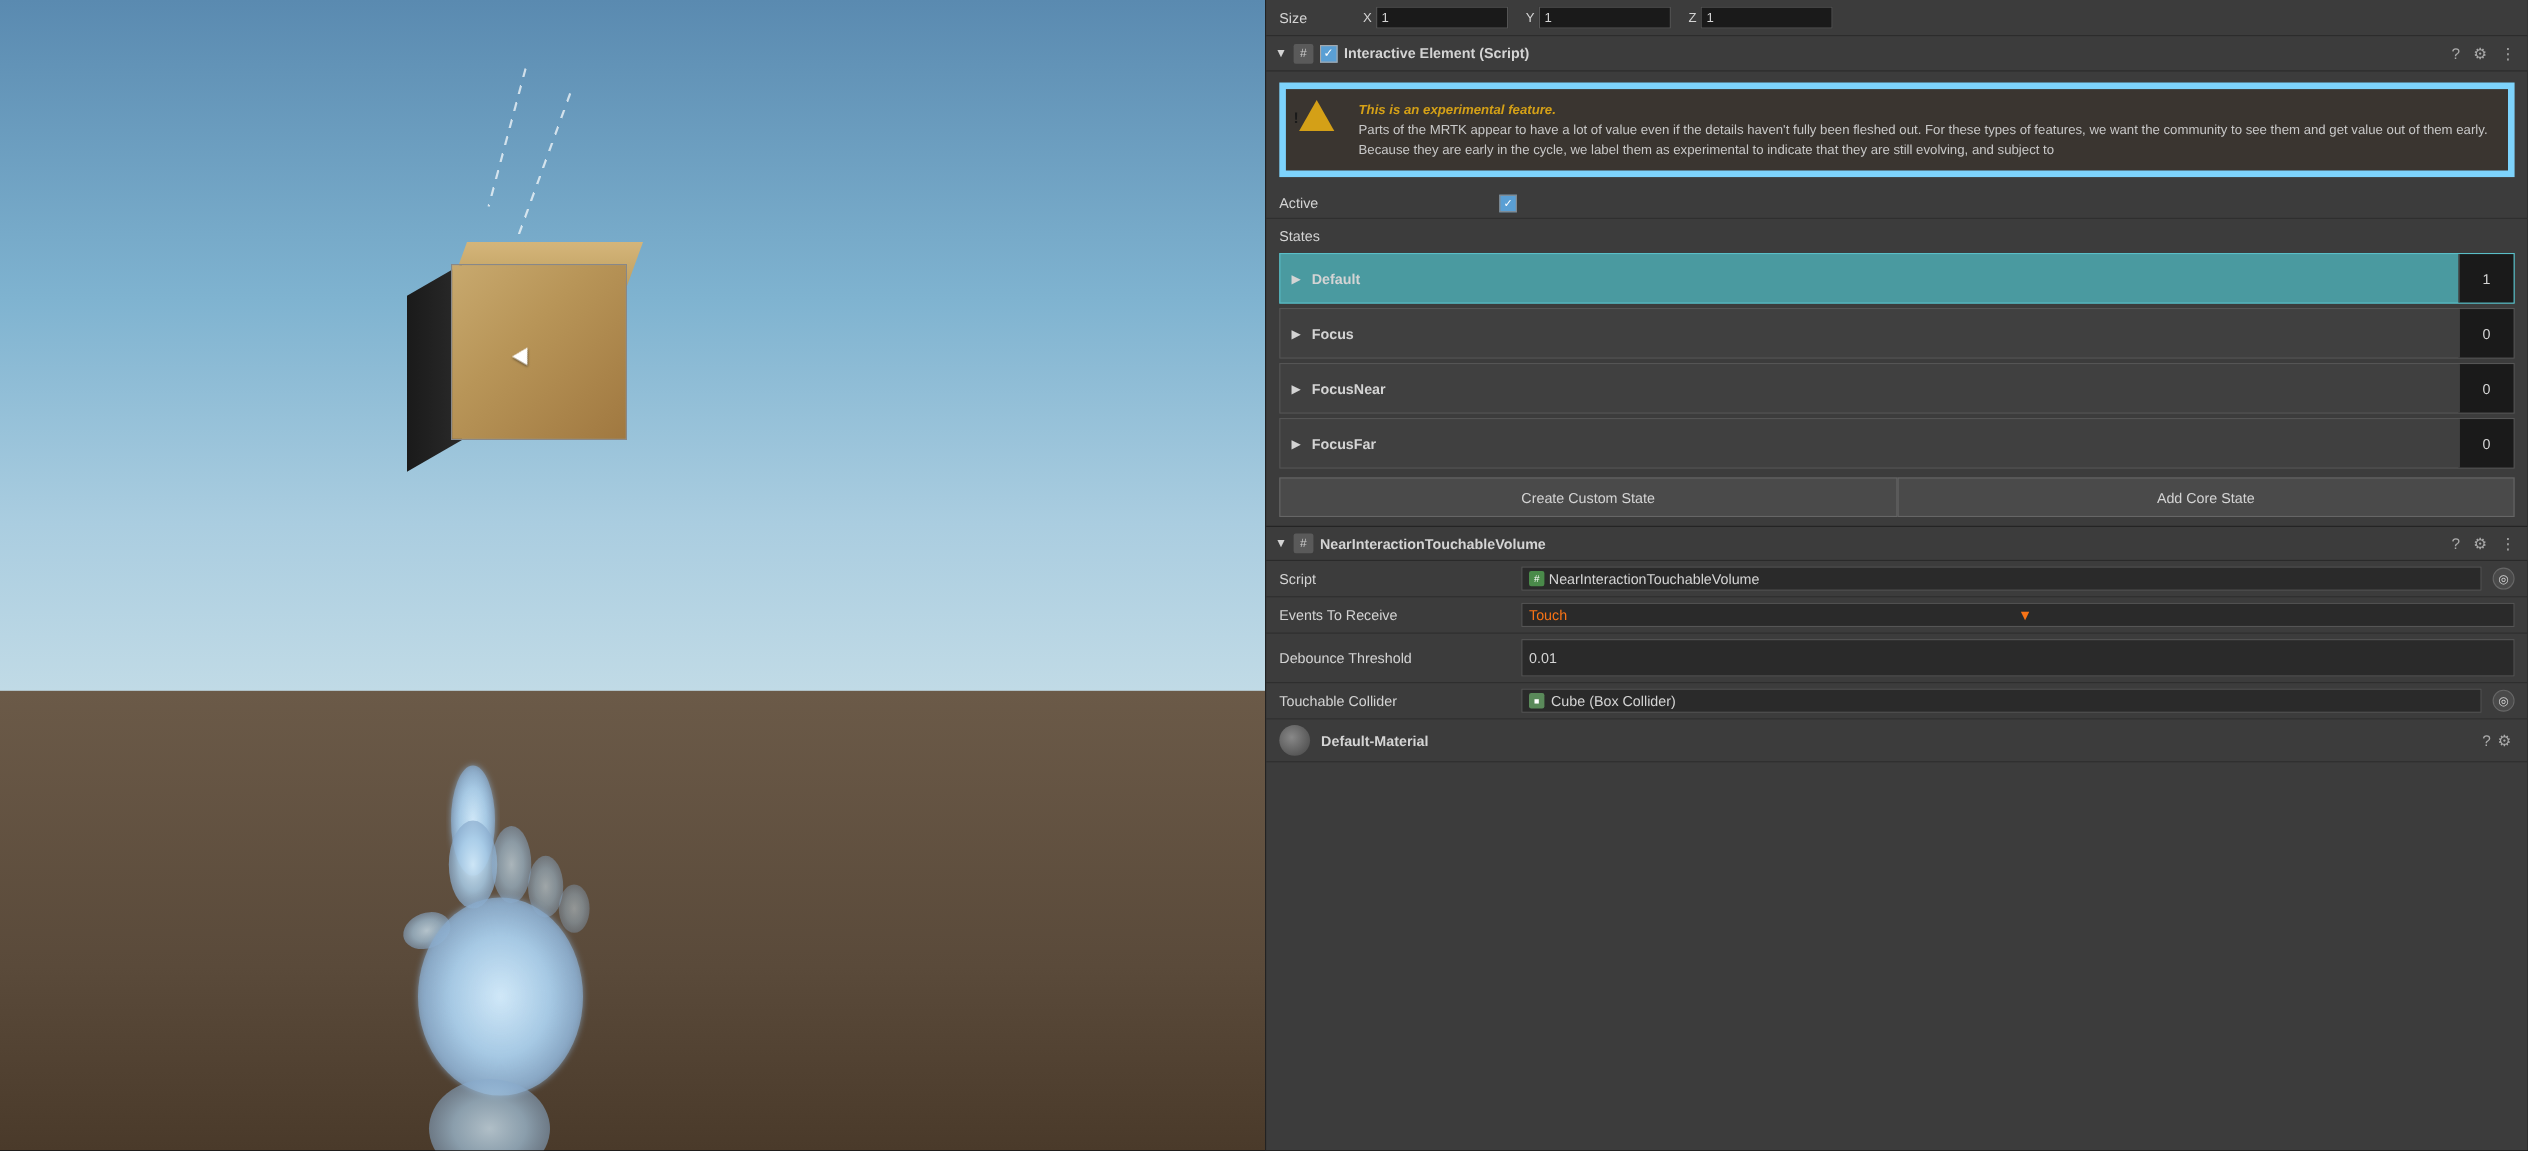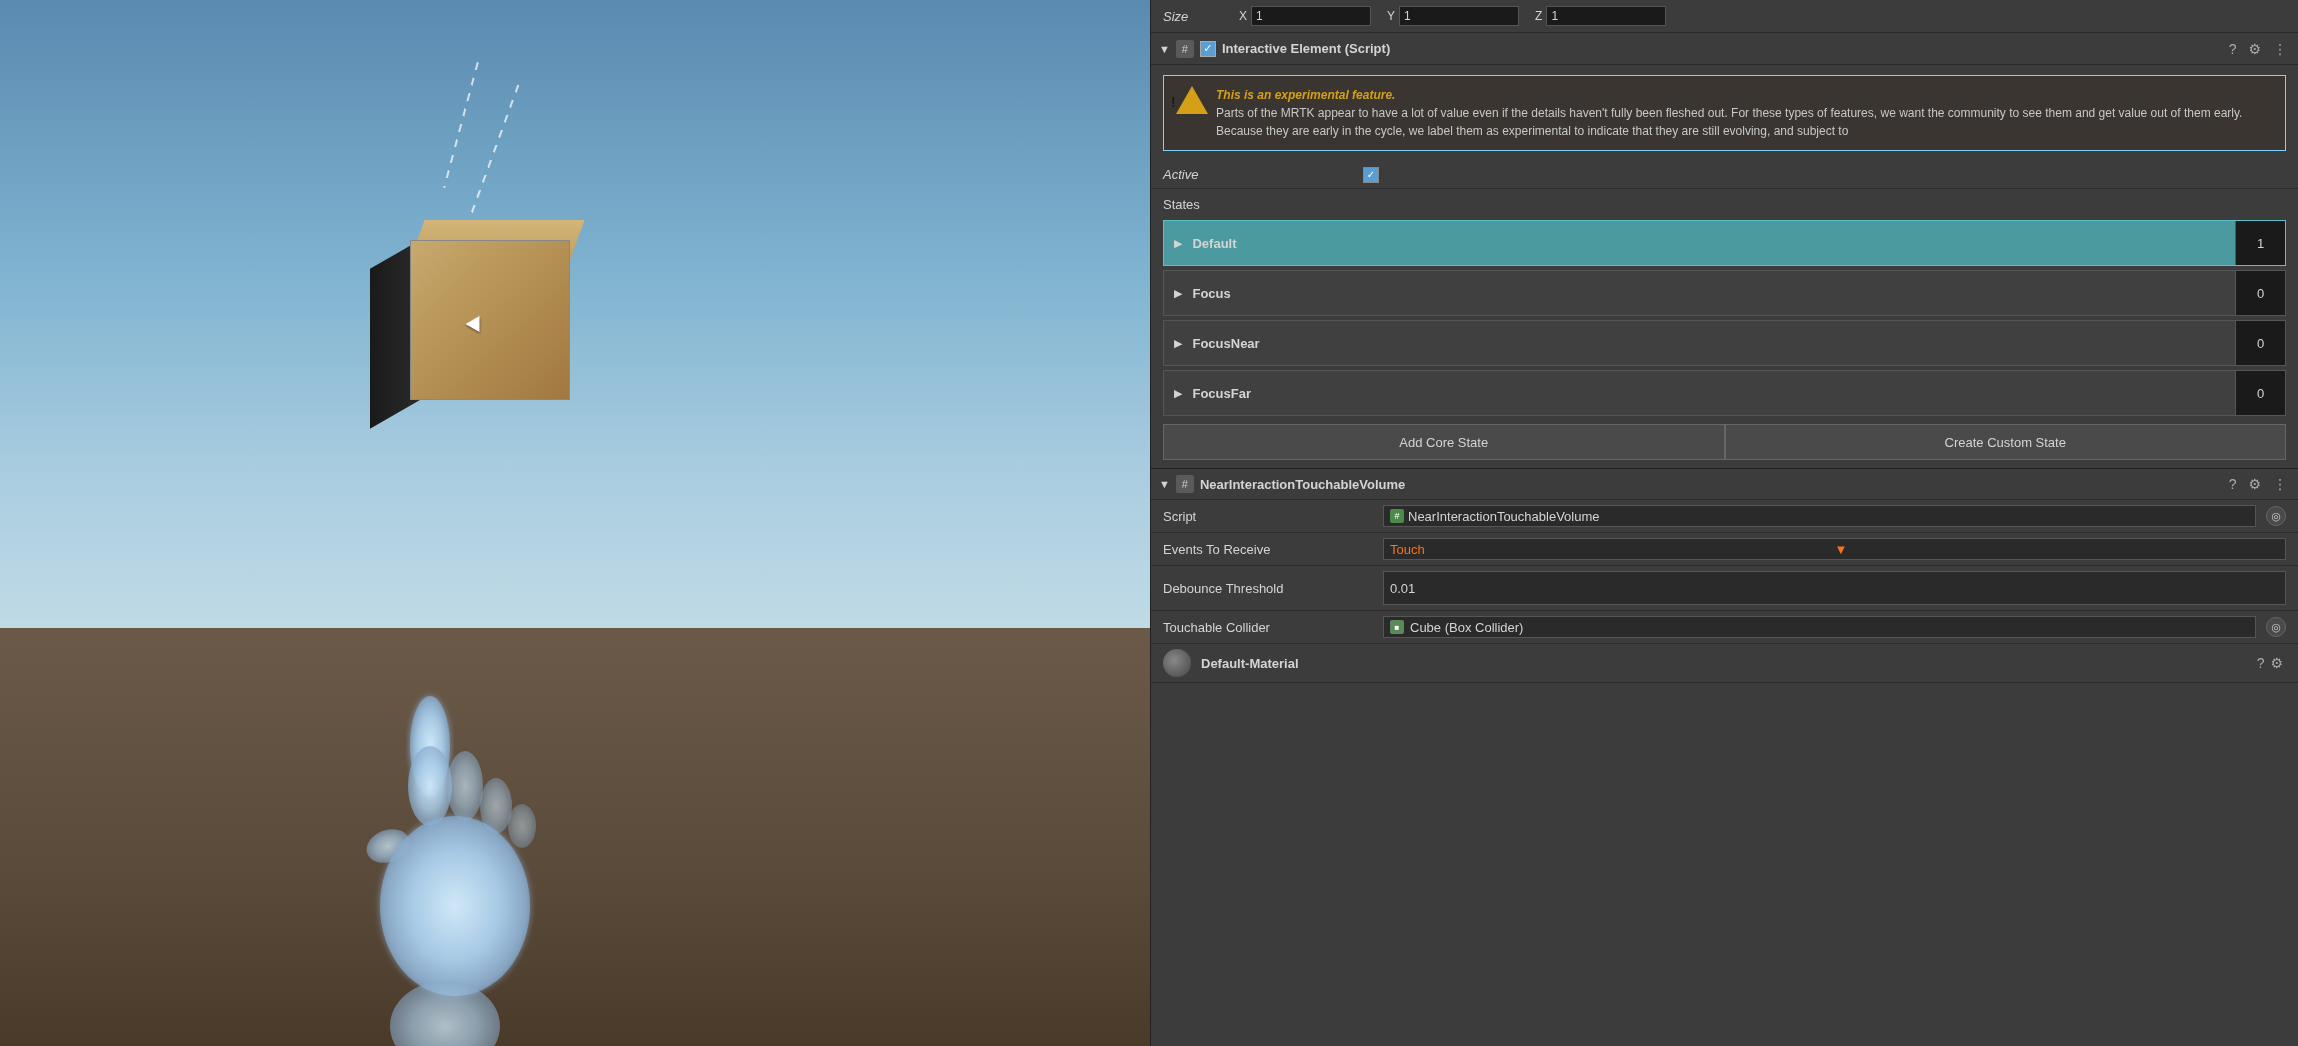--- a/index.html
+++ b/index.html
@@ -207,23 +207,23 @@
       font-size: 14px;
       cursor: pointer;
       padding: 0 3px;
     }
 
     
     .warning-box {
       margin: 10px 12px;
       padding: 10px 12px;
       background: #3a3530;
-      border: 1px solid #7dd3fc;
-      display: flex;
-      gap: 8px;
+      border: 6px solid #7dd3fc;
+      display: flex;
+      gap: 22px;
       align-items: flex-start;
     }
 
     .warning-icon {
       width: 32px;
       height: 32px;
       flex-shrink: 0;
       position: relative;
     }
 
@@ -263,21 +263,20 @@
       align-items: center;
       padding: 5px 12px;
       border-bottom: 1px solid #2e2e2e;
       min-height: 28px;
     }
 
     .prop-label {
       color: #d4d4d4;
       font-size: 13px;
       min-width: 200px;
-      font-style: italic;
     }
 
     
     .states-label {
       padding: 8px 12px 4px;
       color: #d4d4d4;
       font-size: 13px;
       font-weight: 400;
     }
 
@@ -623,22 +622,22 @@
     <div class="state-value">0</div>
   </div>
 
   <div class="state-item">
     <span class="state-expand">▶</span>
     <span class="state-name">FocusFar</span>
     <div class="state-value">0</div>
   </div>
 
   <div class="state-buttons">
+    <button class="state-btn">Create Custom State</button>
     <button class="state-btn">Add Core State</button>
-    <button class="state-btn">Create Custom State</button>
   </div>
 
   <div class="section-header near-section">
     <span class="arrow">▼</span>
     <div class="hash-badge">
       <span>#</span>
     </div>
     <span class="section-title">NearInteractionTouchableVolume</span>
     <span class="icon-btn">?</span>
     <span class="icon-btn">⚙</span>

